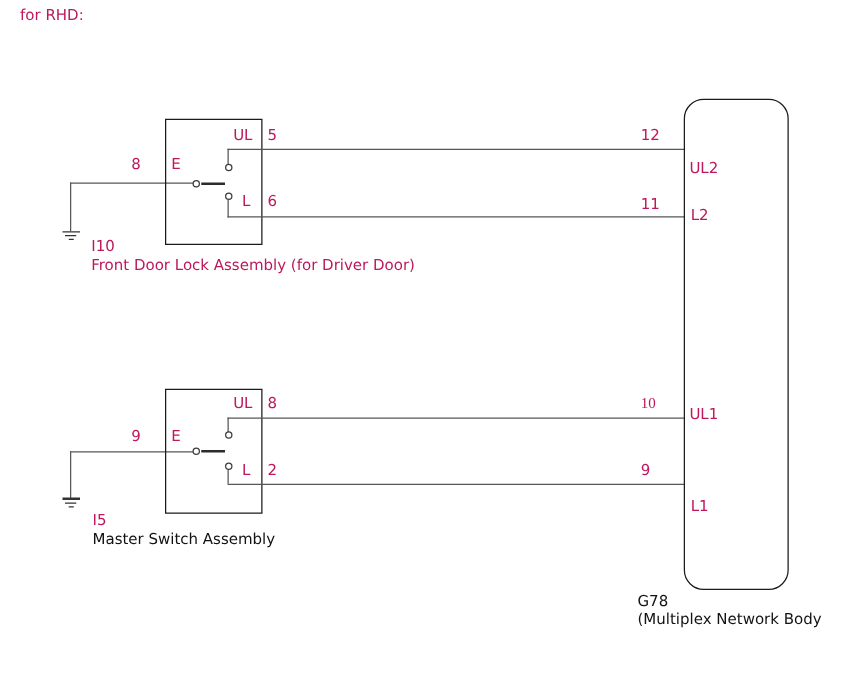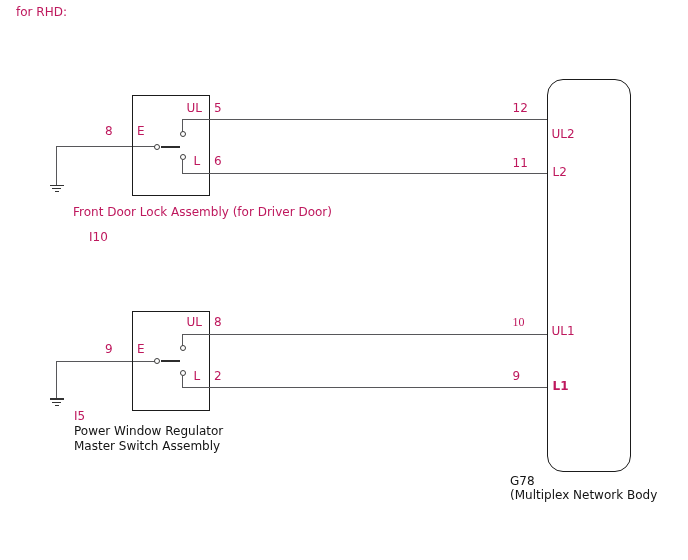--- a/index.html
+++ b/index.html
@@ -48,21 +48,21 @@
   <div class="wire vline" style="left:182.3px;top:160px;height:14px;"></div>
   <div class="wire hline" style="left:182px;top:173.3px;width:366px;"></div>
 
   <div class="lbl" style="left:186.5px;top:101px;">UL</div>
   <div class="lbl" style="left:214px;top:101px;">5</div>
   <div class="lbl num-r" style="left:105px;top:124px;width:22px;">8</div>
   <div class="lbl" style="left:137px;top:124px;">E</div>
   <div class="lbl" style="left:193.5px;top:154px;">L</div>
   <div class="lbl" style="left:214px;top:154px;">6</div>
 
-  <div class="lbl" style="left:89px;top:189.5px;margin-top:40px;">I10</div>
+  <div class="lbl" style="left:73px;top:189.5px;">I10</div>
   <div class="lbl" style="left:73px;top:204.5px;">Front Door Lock Assembly (for Driver Door)</div>
 
   <div class="wire vline" style="left:56px;top:361px;height:38px;"></div>
   <div class="wire hline" style="left:56px;top:361px;width:99px;"></div>
   <div>
     <div class="gbar" style="left:49.5px;top:398.4px;width:14px;"></div>
     <div class="gbar" style="left:52.3px;top:401.6px;width:8.5px;"></div>
     <div class="gbar" style="left:54.6px;top:404.6px;width:4px;"></div>
   </div>
 
@@ -81,34 +81,33 @@
 
   <div class="lbl" style="left:186.5px;top:315px;">UL</div>
   <div class="lbl" style="left:214px;top:315px;">8</div>
   <div class="lbl num-r" style="left:105px;top:342px;width:22px;">9</div>
   <div class="lbl" style="left:137px;top:342px;">E</div>
   <div class="lbl" style="left:193.5px;top:369px;">L</div>
   <div class="lbl" style="left:214px;top:369px;">2</div>
 
   <div class="lbl" style="left:74px;top:409px;">I5</div>
   <div class="cap" style="left:74px;top:424.3px;">
-    <div>Power Window Regulator</div>
     <div>Master Switch Assembly</div>
   </div>
 
   <div class="ecu-box" style="left:546.5px;top:79px;width:84.5px;height:393px;"></div>
 
   <div class="lbl num-r" style="left:512.5px;top:101px;width:30px;">12</div>
   <div class="lbl num-r" style="left:512.5px;top:156px;width:30px;">11</div>
   <div class="lbl num-r" style="left:512.5px;top:315px;width:30px;font-family:Liberation Serif, serif;">10</div>
   <div class="lbl num-r" style="left:512.5px;top:369px;width:30px;">9</div>
 
   <div class="lbl" style="left:551.5px;top:127px;">UL2</div>
   <div class="lbl" style="left:552.5px;top:165px;">L2</div>
   <div class="lbl" style="left:551.5px;top:324px;text-align:right;">UL1</div>
-  <div class="lbl" style="left:552.5px;top:379px;font-weight:bold;">L1</div>
+  <div class="lbl" style="left:552.5px;top:398px;">L1</div>
 
   <div class="cap" style="left:510px;top:473.5px;">
     <div>G78</div>
     <div>(Multiplex Network Body</div>
   </div>
 
 </div>
 
 </body></html>

